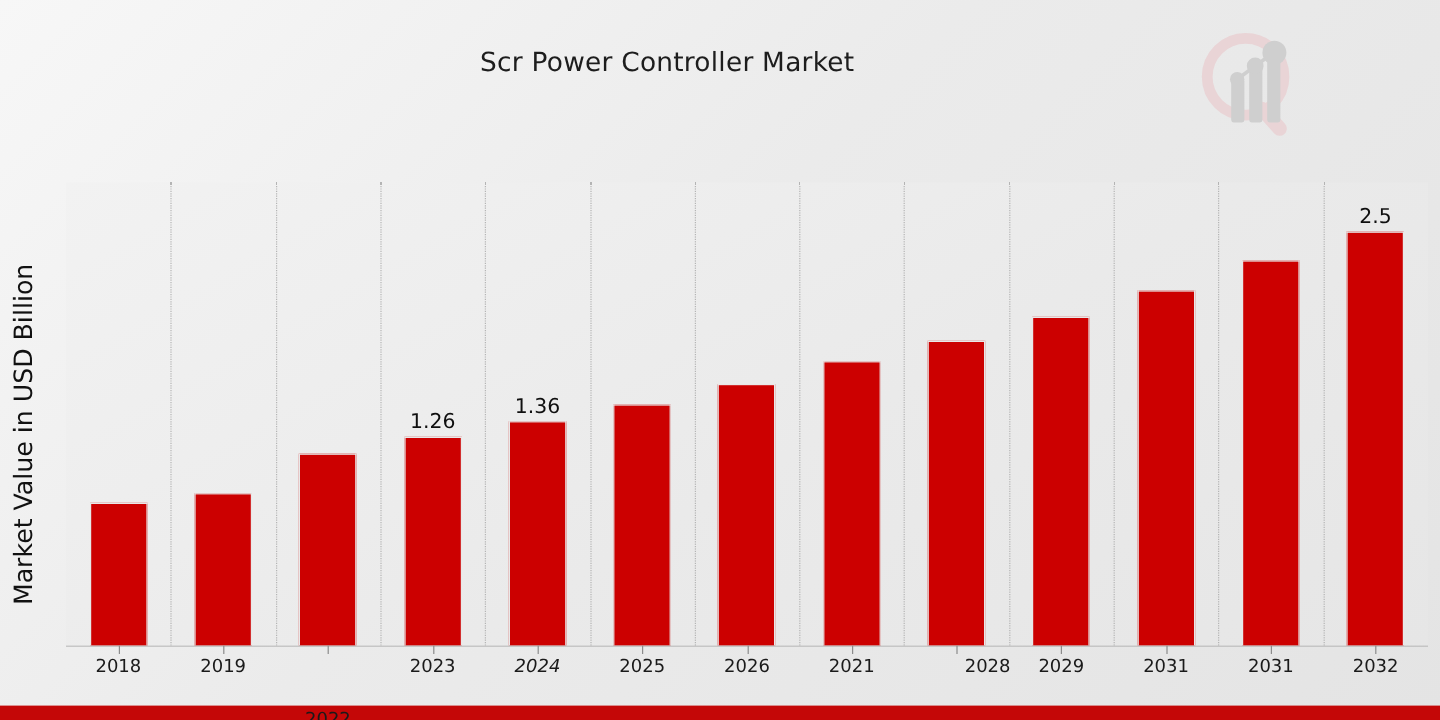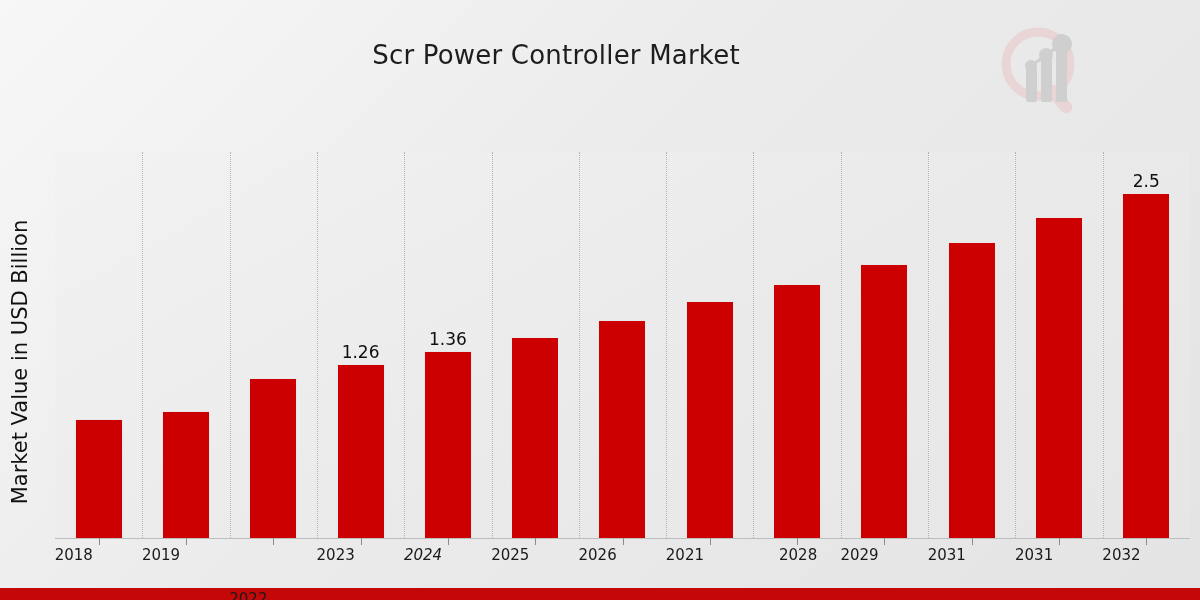--- a/index.html
+++ b/index.html
@@ -15,21 +15,21 @@
     width: 1200px; height: 600px;
     background: linear-gradient(135deg, #f7f7f7 0%, #ebebeb 45%, #e4e4e4 100%);
   }
 
   
   #chart-title {
     position: absolute;
     left: 0; top: 40px;
     width: 1112px;
     text-align: center;
-    font-size: 26px;
+    font-size: 22px;
     font-weight: 400;
     color: #1d1d1d;
     letter-spacing: 0.2px;
   }
 
   
   #logo-watermark {
     position: absolute;
     right: 108px; top: 22px;
     width: 96px; height: 96px;
@@ -105,20 +105,21 @@
     position: absolute;
     top: 538px;
     width: 1px;
     height: 7px;
     background: #8c8c8c;
   }
   .x-tick-label {
     position: absolute;
     top: 546px;
     width: 88px;
+    text-align: center;
     font-size: 15px;
     color: #1a1a1a;
   }
 
   
   #footer-bar {
     position: absolute;
     left: 0; bottom: 0;
     width: 1200px;
     height: 12px;

